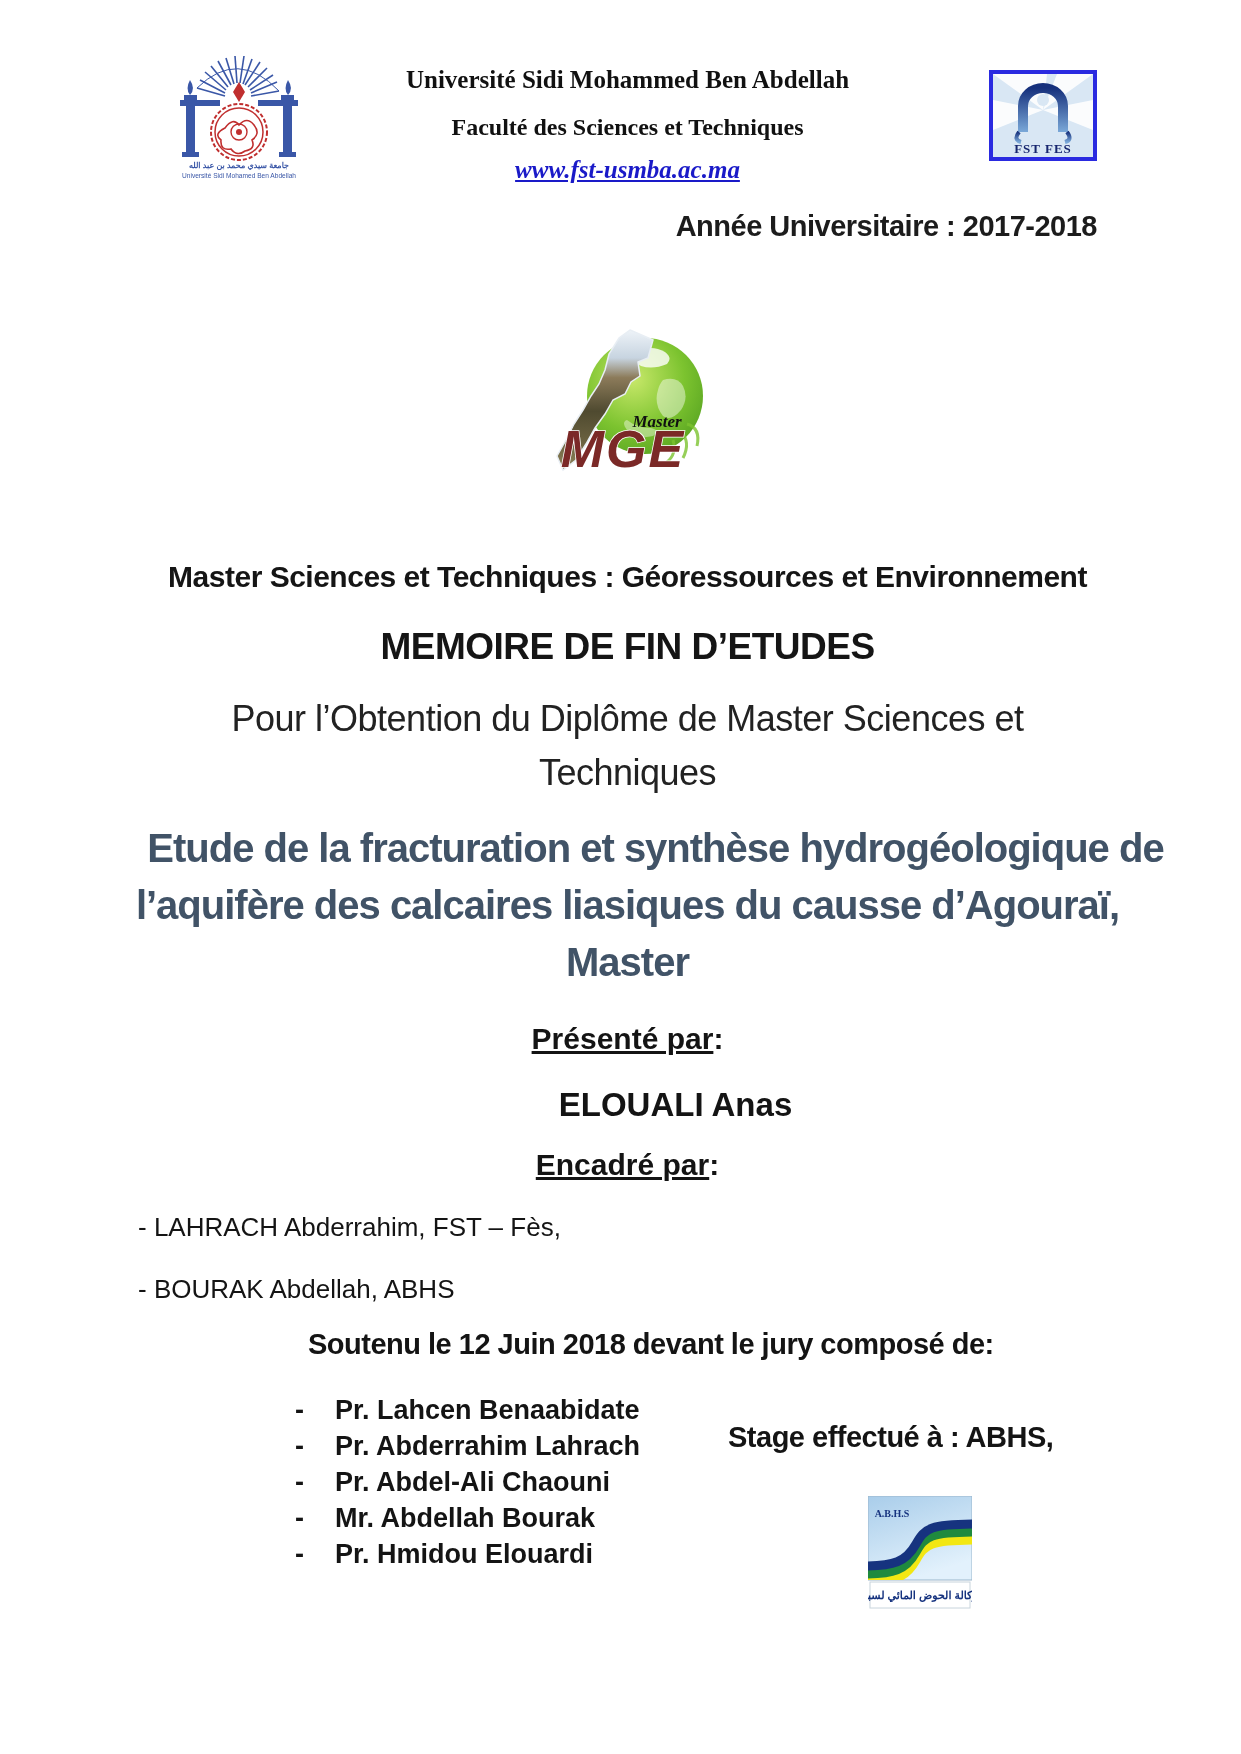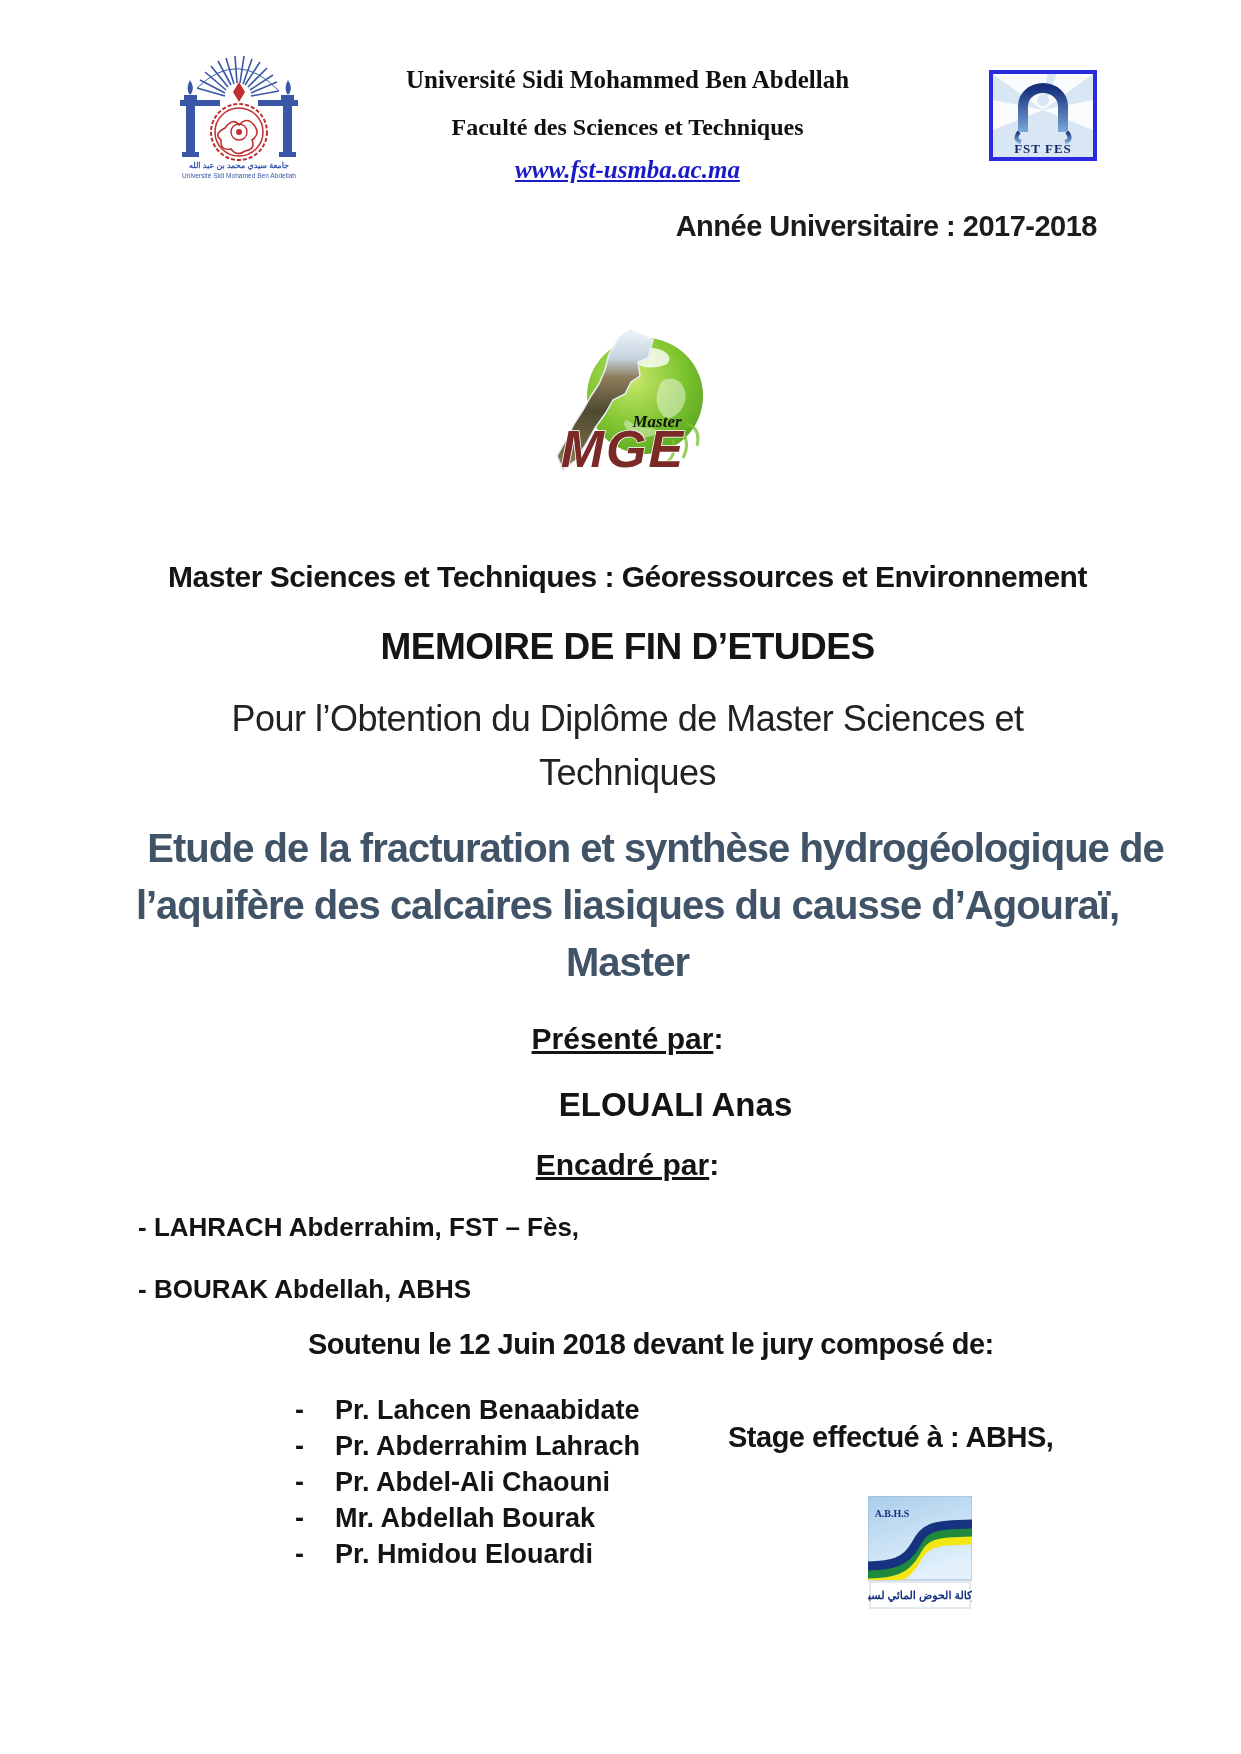--- a/index.html
+++ b/index.html
@@ -11,21 +11,21 @@
   .hdr{font-weight:bold;font-size:25px;color:#111;}
   .link{font-weight:bold;font-style:italic;font-size:25px;color:#1a1ac8;text-decoration:underline;}
   .annee{font-weight:bold;font-size:29px;color:#1c1c1c;letter-spacing:-0.5px;}
   .program{font-weight:bold;font-size:30px;letter-spacing:-0.5px;color:#151515;text-align:center;}
   .memoire{font-weight:bold;font-size:37px;letter-spacing:-0.5px;color:#151515;}
   .purpose{font-weight:normal;font-size:36px;color:#222;letter-spacing:-0.5px;}
   .thesis{font-weight:bold;font-size:40px;letter-spacing:-1px;color:#415367;}
   .partlabel{font-weight:bold;font-size:30px;color:#141414;}
   .partlabel .u{text-decoration:underline;}
   .author{font-weight:bold;font-size:33px;color:#141414;}
-  .supline{font-weight:bold;font-size:26px;color:#141414;white-space:nowrap;}
+  .supline{font-weight:normal;font-size:26px;color:#141414;white-space:nowrap;}
   .soutenu{font-weight:bold;font-size:29px;color:#141414;letter-spacing:-0.5px;white-space:nowrap;text-align:center;}
   .jury-row{display:flex;line-height:36px;font-weight:bold;font-size:27px;color:#141414;}
   .jury-dash{width:40px;flex:0 0 40px;}
   .stage{font-weight:bold;font-size:29px;color:#141414;white-space:nowrap;letter-spacing:-0.5px;}
   svg text{user-select:none;}
 </style>
 </head>
 <body>
 
 <div class="page">

